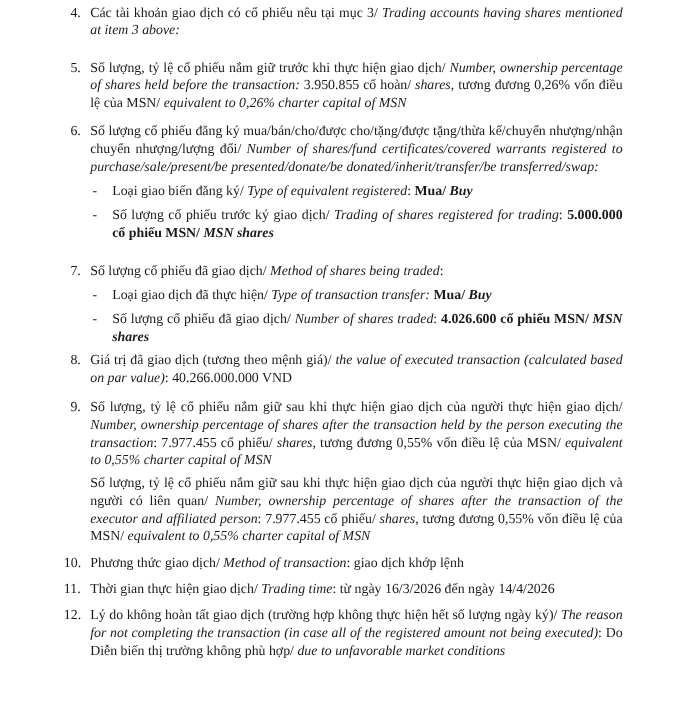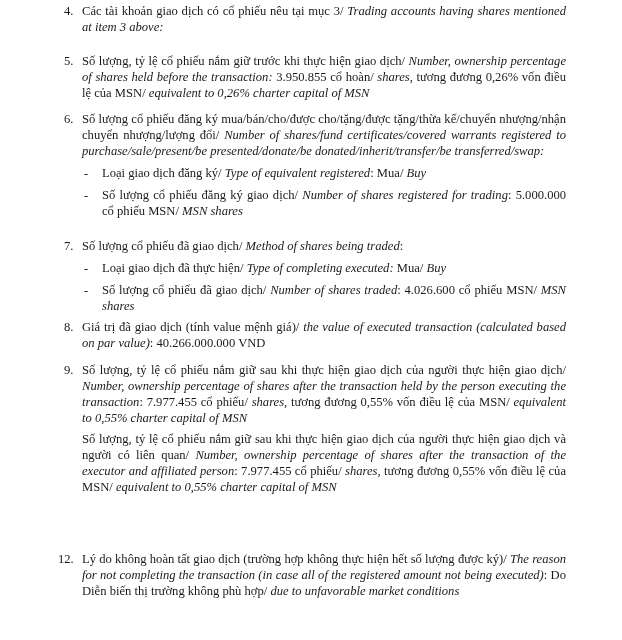--- a/index.html
+++ b/index.html
@@ -8,21 +8,21 @@
     font-family: "Liberation Serif", "DejaVu Serif", serif;
     font-size: 12.6px; color: #1a1a1a; line-height: 16px;
   }
   .page { position: absolute; left: 0; top: 0; width: 622px; height: 640px; }
   .item { position: absolute; left: 64px; width: 502px; }
   .num { position: absolute; left: 0; top: 0; }
   .body { margin-left: 18px; text-align: justify; }
   .item.two { left: 58px; width: 508px; }
   .item.two .body { margin-left: 24px; }
   i { font-style: italic; }
-  b { font-weight: normal; }
+  b { font-weight: bold; }
   .sub { position: relative; margin-left: 20px; margin-top: 5px; text-align: justify; }
   .sub .dash { position: absolute; left: 0; top: 0; }
   .sub .stxt { margin-left: 18px; display: block; }
   .para2 { margin-top: 5px; }
 </style>
 </head>
 <body>
 
 <div class="page">
 
@@ -34,52 +34,60 @@
   <div class="item" style="top:53px">
     <span class="num">5.</span>
     <div class="body"><span>Số lượng, tỷ lệ cổ phiếu nắm giữ trước khi thực hiện giao dịch/ </span><i>Number, ownership percentage of shares held before the transaction:</i><span> 3.950.855 cổ hoàn/ </span><i>shares</i><span>, tương đương 0,26% vốn điều lệ của MSN/ </span><i>equivalent to 0,26% charter capital of MSN</i></div>
   </div>
 
   <div class="item" style="top:111px">
     <span class="num">6.</span>
     <div class="body"><span>Số lượng cổ phiếu đăng ký mua/bán/cho/được cho/tặng/được tặng/thừa kế/chuyển nhượng/nhận chuyển nhượng/lượng đổi/ </span><i>Number of shares/fund certificates/covered warrants registered to purchase/sale/present/be presented/donate/be donated/inherit/transfer/be transferred/swap:</i></div>
     <div class="sub" style="margin-top:6px">
       <span class="dash">-</span>
-      <span class="stxt"><span>Loại giao dịch đăng ký/ </span><i>Type of equivalent registered</i><span>: </span><b>Mua/ </b><b><i>Buy</i></b></span>
+      <span class="stxt"><span>Loại giao biến đăng ký/ </span><i>Type of equivalent registered</i><span>: </span><b>Mua/ </b><b><i>Buy</i></b></span>
     </div>
     <div class="sub" style="margin-top:6px">
       <span class="dash">-</span>
-      <span class="stxt"><span>Số lượng cổ phiếu đăng ký giao dịch/ </span><i>Number of shares registered for trading</i><span>: </span><b>5.000.000 cổ phiếu MSN/ </b><b><i>MSN shares</i></b></span>
+      <span class="stxt"><span>Số lượng cổ phiếu trước ký giao dịch/ </span><i>Trading of shares registered for trading</i><span>: </span><b>5.000.000 cổ phiếu MSN/ </b><b><i>MSN shares</i></b></span>
     </div>
   </div>
 
   <div class="item" style="top:238px">
     <span class="num">7.</span>
     <div class="body"><span>Số lượng cổ phiếu đã giao dịch/ </span><i>Method of shares being traded</i><span>:</span></div>
     <div class="sub" style="margin-top:6px">
       <span class="dash">-</span>
-      <span class="stxt"><span>Loại giao dịch đã thực hiện/ </span><i>Type of completing executed:</i><span> </span><b>Mua/ </b><b><i>Buy</i></b></span>
+      <span class="stxt"><span>Loại giao dịch đã thực hiện/ </span><i>Type of transaction transfer:</i><span> </span><b>Mua/ </b><b><i>Buy</i></b></span>
     </div>
     <div class="sub" style="margin-top:6px">
       <span class="dash">-</span>
       <span class="stxt"><span>Số lượng cổ phiếu đã giao dịch/ </span><i>Number of shares traded</i><span>: </span><b>4.026.600 cổ phiếu MSN/ </b><b><i>MSN shares</i></b></span>
     </div>
   </div>
 
   <div class="item" style="top:319px">
     <span class="num">8.</span>
-    <div class="body"><span>Giá trị đã giao dịch (tính value mệnh giá)/ </span><i>the value of executed transaction (calculated based on par value)</i><span>: 40.266.000.000 VND</span></div>
+    <div class="body"><span>Giá trị đã giao dịch (tương theo mệnh giá)/ </span><i>the value of executed transaction (calculated based on par value)</i><span>: 40.266.000.000 VND</span></div>
   </div>
 
   <div class="item" style="top:362px">
     <span class="num">9.</span>
     <div class="body"><span>Số lượng, tỷ lệ cổ phiếu nắm giữ sau khi thực hiện giao dịch của người thực hiện giao dịch/ </span><i>Number, ownership percentage of shares after the transaction held by the person executing the transaction</i><span>: 7.977.455 cổ phiếu/ </span><i>shares</i><span>, tương đương 0,55% vốn điều lệ của MSN/ </span><i>equivalent to 0,55% charter capital of MSN</i></div>
     <div class="body para2"><span>Số lượng, tỷ lệ cổ phiếu nắm giữ sau khi thực hiện giao dịch của người thực hiện giao dịch và người có liên quan/ </span><i>Number, ownership percentage of shares after the transaction of the executor and affiliated person</i><span>: 7.977.455 cổ phiếu/ </span><i>shares</i><span>, tương đương 0,55% vốn điều lệ của MSN/ </span><i>equivalent to 0,55% charter capital of MSN</i></div>
   </div>
 
+  <div class="item two" style="top:503px">
+    <span class="num">10.</span>
+    <div class="body"><span>Phương thức giao dịch/ </span><i>Method of transaction</i><span>: giao dịch khớp lệnh</span></div>
+  </div>
 
+  <div class="item two" style="top:527px">
+    <span class="num">11.</span>
+    <div class="body"><span>Thời gian thực hiện giao dịch/ </span><i>Trading time</i><span>: từ ngày 16/3/2026 đến ngày 14/4/2026</span></div>
+  </div>
 
   <div class="item two" style="top:551px">
     <span class="num">12.</span>
-    <div class="body"><span>Lý do không hoàn tất giao dịch (trường hợp không thực hiện hết số lượng được ký)/ </span><i>The reason for not completing the transaction (in case all of the registered amount not being executed)</i><span>: Do Diễn biến thị trường không phù hợp/ </span><i>due to unfavorable market conditions</i></div>
+    <div class="body"><span>Lý do không hoàn tất giao dịch (trường hợp không thực hiện hết số lượng ngày ký)/ </span><i>The reason for not completing the transaction (in case all of the registered amount not being executed)</i><span>: Do Diễn biến thị trường không phù hợp/ </span><i>due to unfavorable market conditions</i></div>
   </div>
 
 </div>
 
 </body></html>

